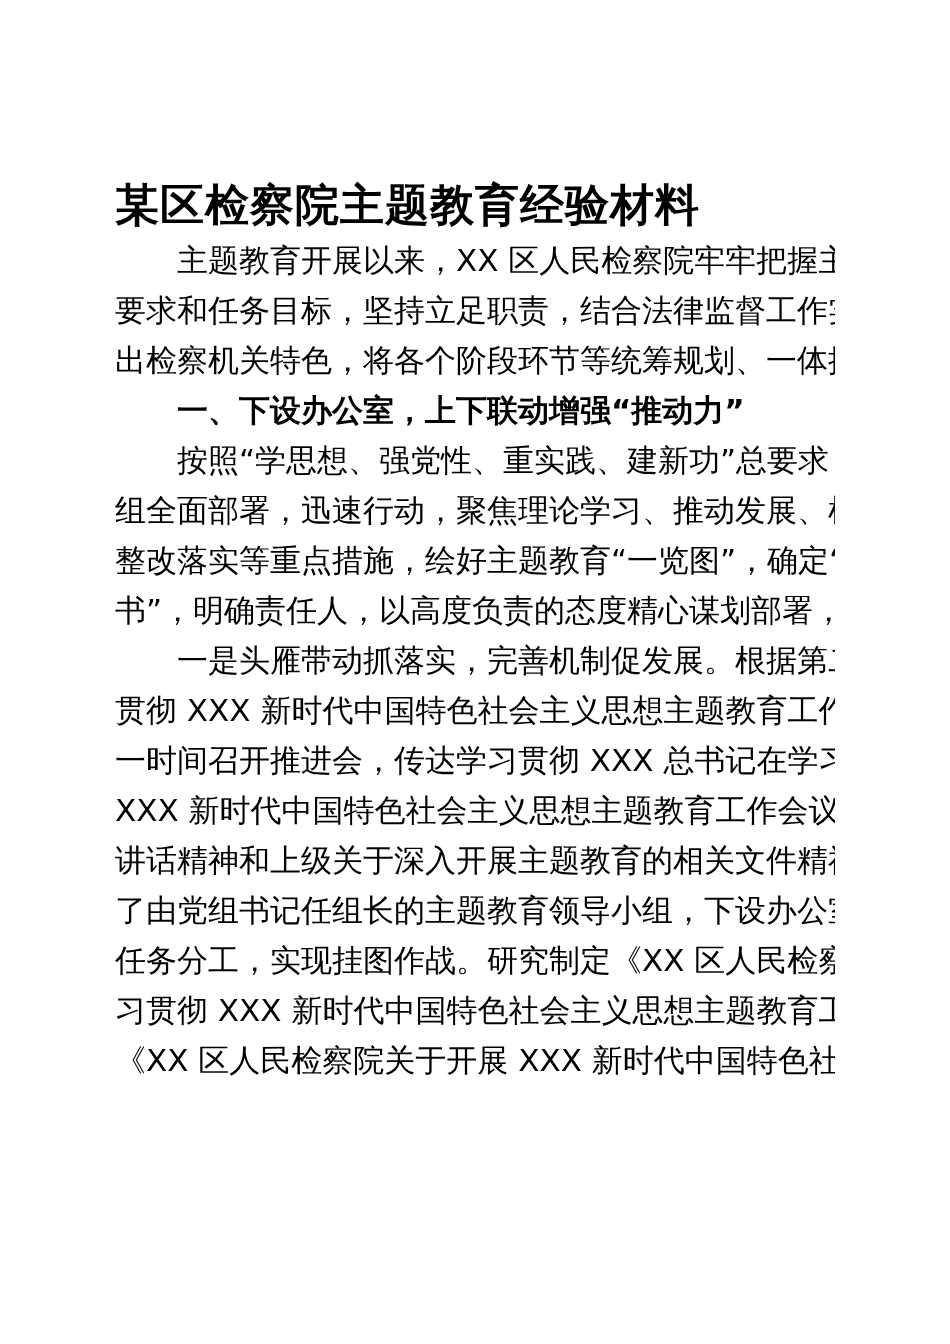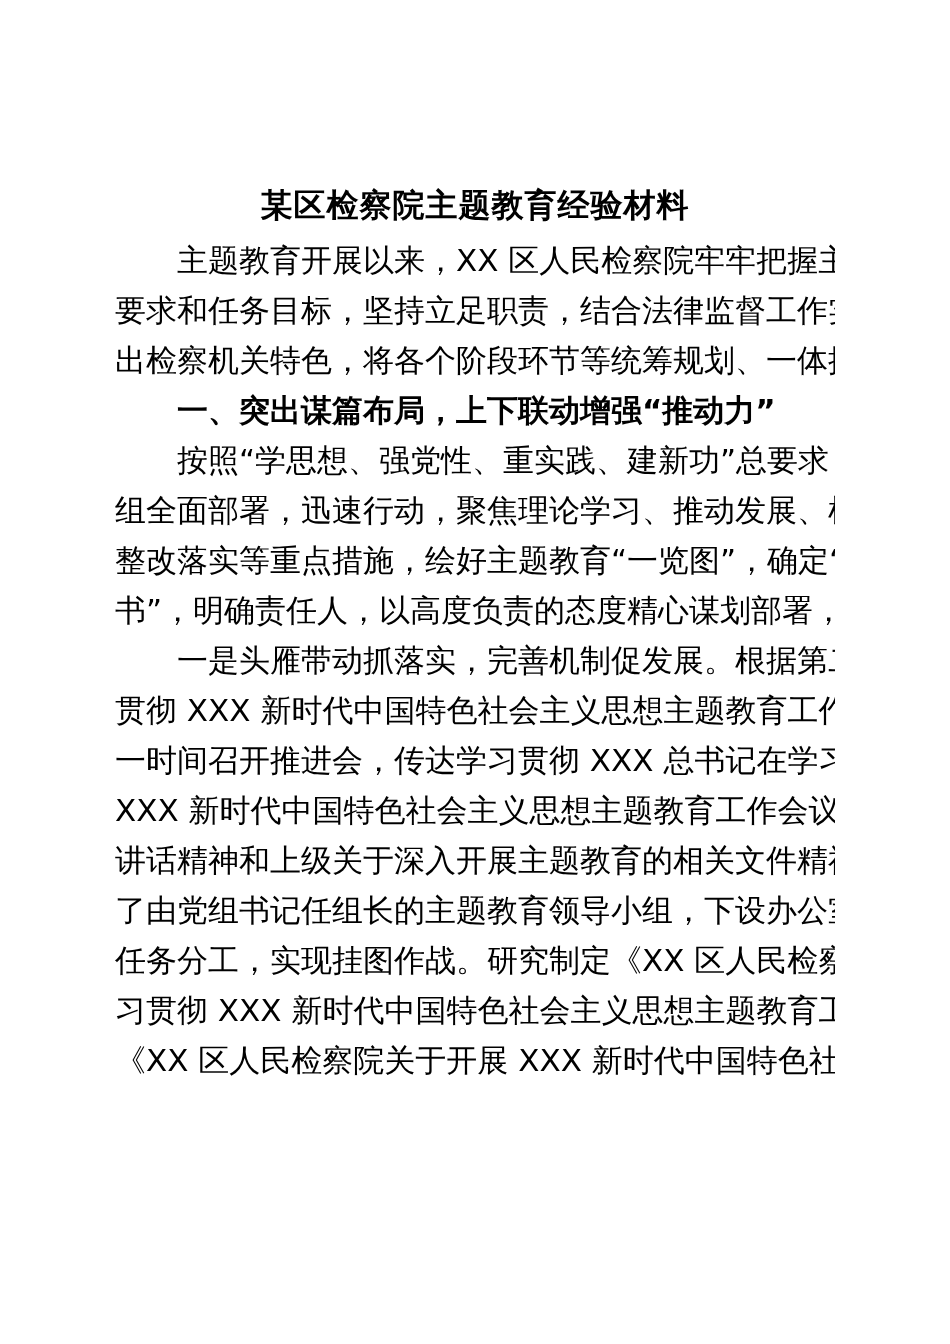--- a/index.html
+++ b/index.html
@@ -10,23 +10,23 @@
     color:#000000;
     overflow:hidden;
     font-family:"DejaVu Sans","Liberation Sans",sans-serif;
   }
   .doc{
     padding:175px 115px 0 115px;
   }
   .doc-title{
     font-family:"DejaVu Serif","Liberation Serif",serif;
     font-weight:bold;
-    font-size:32px;
+    font-size:44px;
     line-height:60px;
-    text-align:center;
+    text-align:left;
     letter-spacing:1px;
     white-space:nowrap;
   }
   .doc-body{margin-top:0px;}
   .line{
     font-size:31px;
     line-height:50px;
     height:50px;
     white-space:nowrap;
     overflow:hidden;
@@ -43,21 +43,21 @@
 </head>
 <body>
 
 <div class="page">
   <div class="doc">
     <div class="doc-title">某区检察院主题教育经验材料</div>
     <div class="doc-body" id="doc-body">
         <div class="line j indent">主题教育开展以来，XX 区人民检察院牢牢把握主题教育总</div>
         <div class="line j">要求和任务目标，坚持立足职责，结合法律监督工作实际，突</div>
         <div class="line j">出检察机关特色，将各个阶段环节等统筹规划、一体推进，推</div>
-        <div class="line indent heading-line">一、突出谋篇布局，上下联动增强“推动力”</div>
+        <div class="line indent heading-line">一、下设办公室，上下联动增强“推动力”</div>
         <div class="line j indent">按照“学思想、强党性、重实践、建新功”总要求，院党</div>
         <div class="line j">组全面部署，迅速行动，聚焦理论学习、推动发展、检视问题、</div>
         <div class="line j">整改落实等重点措施，绘好主题教育“一览图”，确定“任务</div>
         <div class="line j">书”，明确责任人，以高度负责的态度精心谋划部署，一体推</div>
         <div class="line j indent">一是头雁带动抓落实，完善机制促发展。根据第二批学习</div>
         <div class="line j">贯彻 XXX 新时代中国特色社会主义思想主题教育工作要求，第</div>
         <div class="line j">一时间召开推进会，传达学习贯彻 XXX 总书记在学习贯彻</div>
         <div class="line j">XXX 新时代中国特色社会主义思想主题教育工作会议上的重要</div>
         <div class="line j">讲话精神和上级关于深入开展主题教育的相关文件精神。成立</div>
         <div class="line j">了由党组书记任组长的主题教育领导小组，下设办公室，明确</div>

